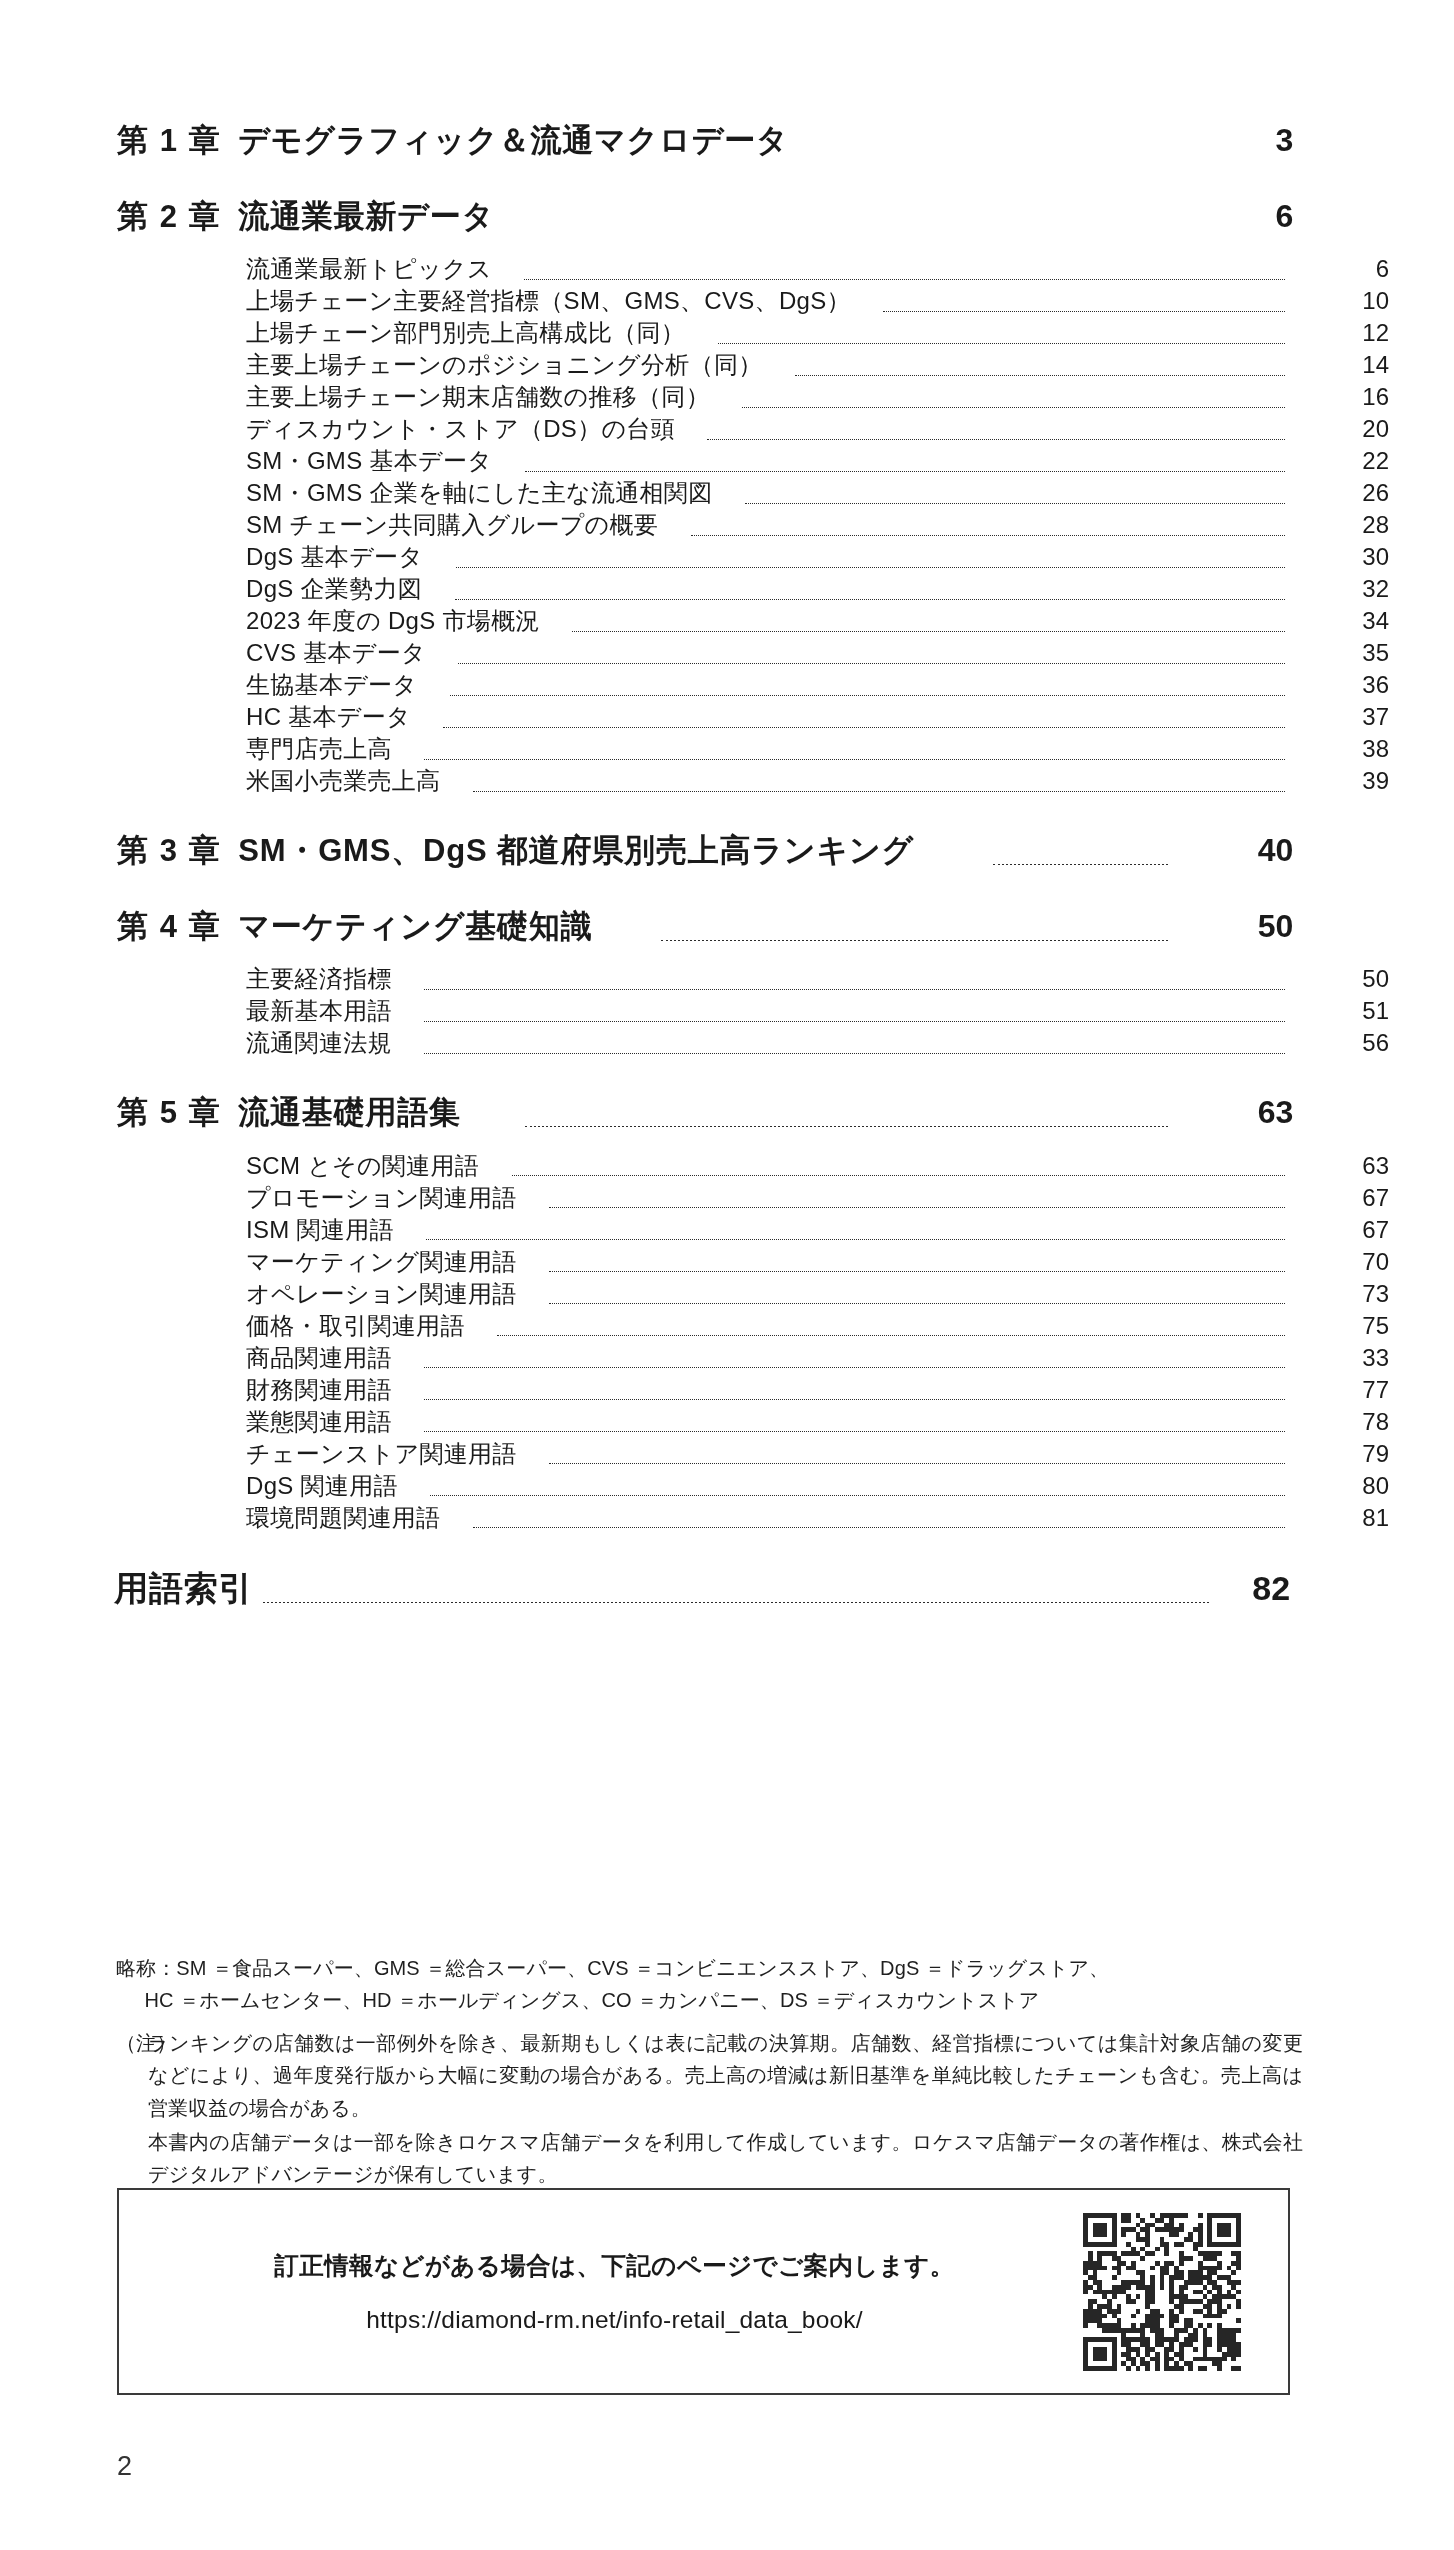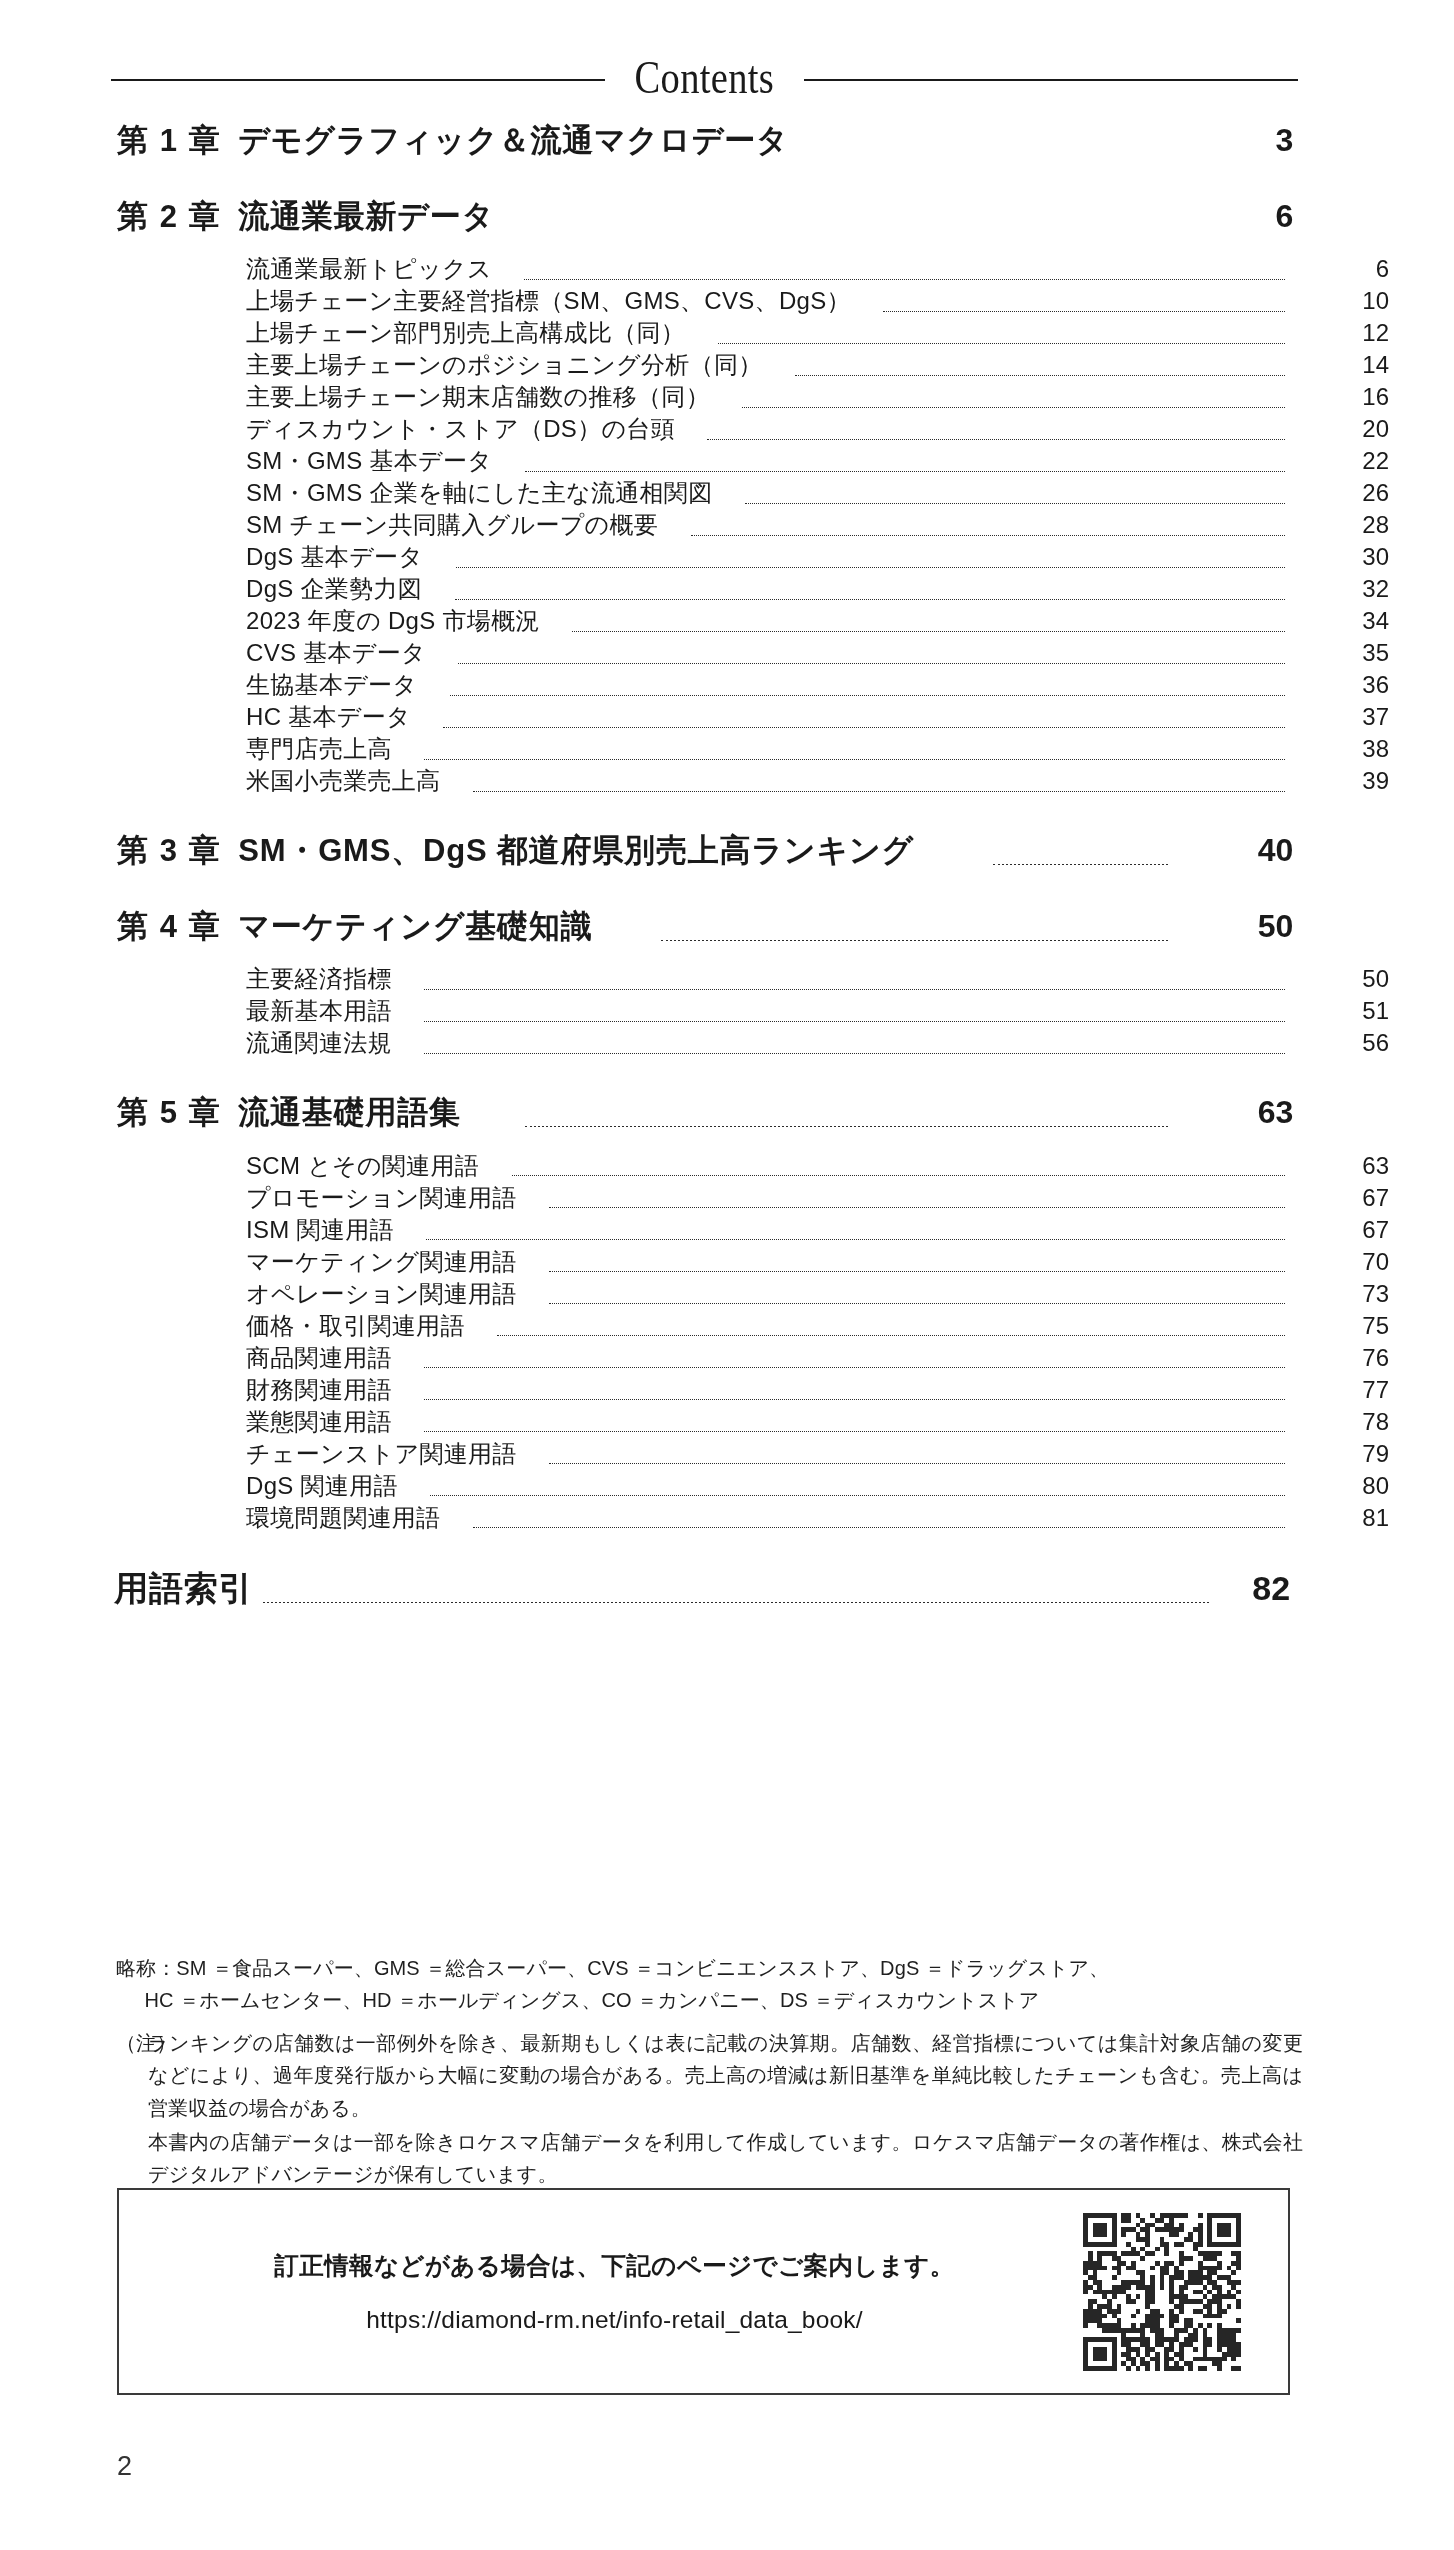--- a/index.html
+++ b/index.html
@@ -237,25 +237,20 @@
     font-size: 27px;
     font-weight: 400;
     color: #333333;
   }
 </style>
 </head>
 <body>
 
 <div class="page">
 
-  <div class="contents-header">
-    <span class="rule left"></span>
-    <span class="contents-title">Contents</span>
-    <span class="rule right"></span>
-  </div>
 
   <div class="toc" id="toc-root">
       <div class="row chapter">
         <span class="label"><span class="chap-no">第 1 章</span><span>デモグラフィック＆流通マクロデータ</span></span>
         <span class="leader"></span>
         <span class="pageno">3</span>
       </div>
       <div class="spacer-lg"></div>
       <div class="row chapter">
         <span class="label"><span class="chap-no">第 2 章</span><span>流通業最新データ</span></span>
@@ -409,21 +404,21 @@
         <span class="pageno">73</span>
       </div>
       <div class="row item">
         <span class="label">価格・取引関連用語</span>
         <span class="leader"></span>
         <span class="pageno">75</span>
       </div>
       <div class="row item">
         <span class="label">商品関連用語</span>
         <span class="leader"></span>
-        <span class="pageno">76</span>
+        <span class="pageno">33</span>
       </div>
       <div class="row item">
         <span class="label">財務関連用語</span>
         <span class="leader"></span>
         <span class="pageno">77</span>
       </div>
       <div class="row item">
         <span class="label">業態関連用語</span>
         <span class="leader"></span>
         <span class="pageno">78</span>

